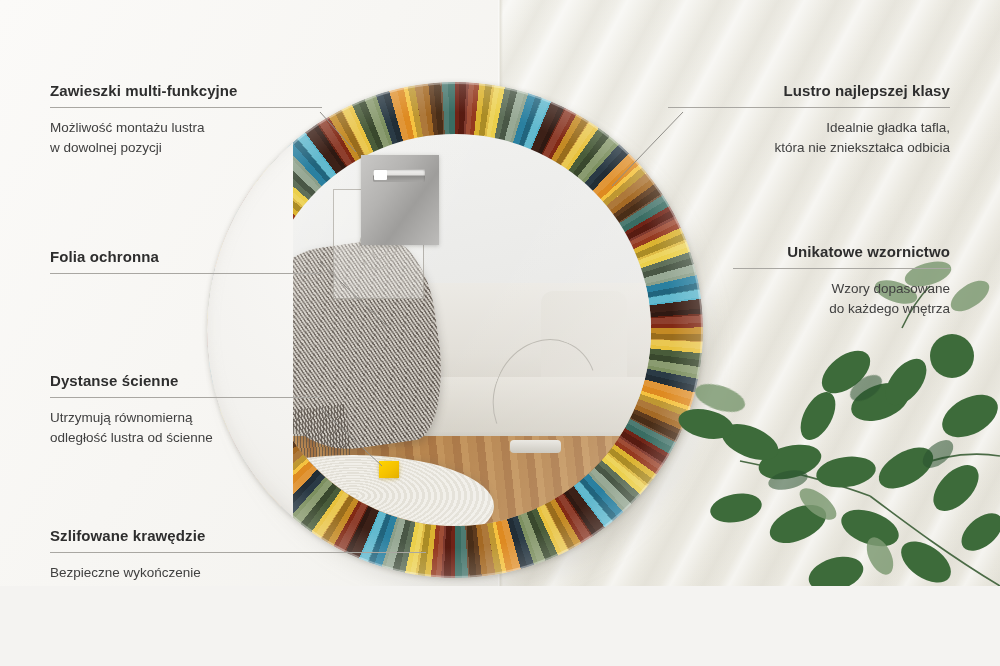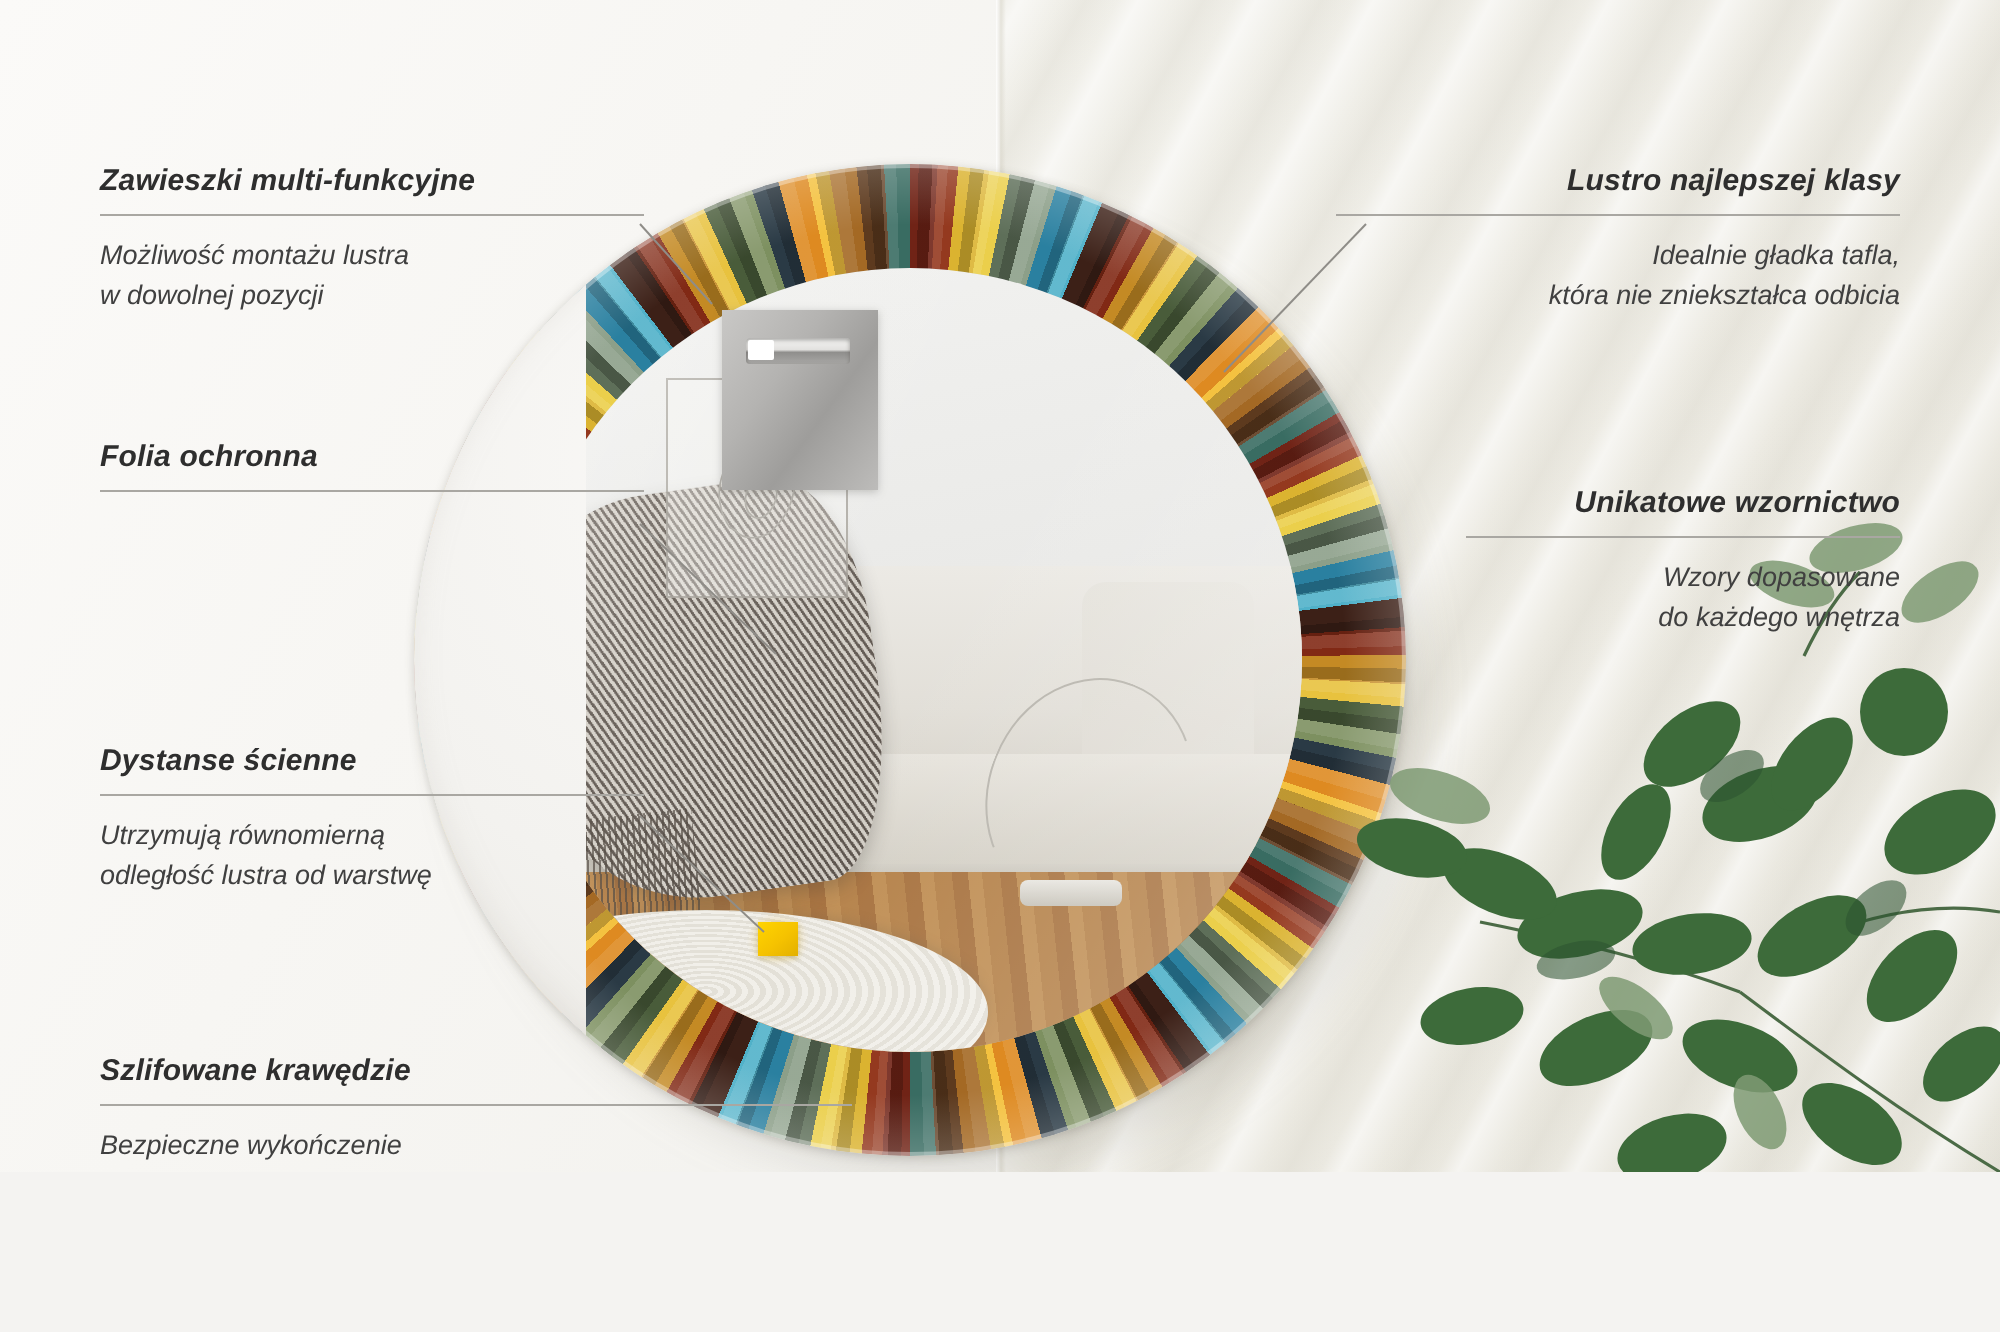--- a/index.html
+++ b/index.html
@@ -2,21 +2,21 @@
 <html><head>
 <meta charset="utf-8">
 <style>
   * { margin:0; padding:0; box-sizing:border-box; }
   html,body { width:1000px; height:666px; }
   body {
     font-family:"Liberation Sans", sans-serif;
     background:#f4f3f1;
     overflow:hidden;
   }
-  #stage { position:relative; width:1000px; height:586px; overflow:hidden;font-style:italic; }
+  #stage { position:relative; width:1000px; height:586px; overflow:hidden; }
 
   
   .bg-left {
     position:absolute; left:0; top:0; width:500px; height:666px;
     background:linear-gradient(120deg,#fbfaf8 0%,#f7f6f3 45%,#f2f1ed 100%);
   }
   .bg-right {
     position:absolute; left:500px; top:0; width:500px; height:666px;
     background:linear-gradient(135deg,#f1f0ea 0%,#eceae2 50%,#e8e6dd 100%);
   }
@@ -341,30 +341,30 @@
     </g>
   </svg>
 
   <div class="callout left" style="top:82px; width:272px;">
     <div class="title">Zawieszki multi-funkcyjne</div>
     <div class="rule"></div>
     <div class="desc">Możliwość montażu lustra
 w dowolnej pozycji</div>
   </div>
 
-  <div class="callout left" style="top:220px; width:272px;">
+  <div class="callout left" style="top:248px; width:272px;">
     <div class="title">Folia ochronna</div>
     <div class="rule"></div>
   </div>
 
   <div class="callout left" style="top:372px; width:272px;">
     <div class="title">Dystanse ścienne</div>
     <div class="rule"></div>
     <div class="desc">Utrzymują równomierną
-odległość lustra od warstwę</div>
+odległość lustra od ścienne</div>
   </div>
 
   <div class="callout right" style="top:82px; right:50px; width:282px;">
     <div class="title">Lustro najlepszej klasy</div>
     <div class="rule"></div>
     <div class="desc">Idealnie gładka tafla,
 która nie zniekształca odbicia</div>
   </div>
 
   <div class="callout left" style="top:527px; width:376px;">

